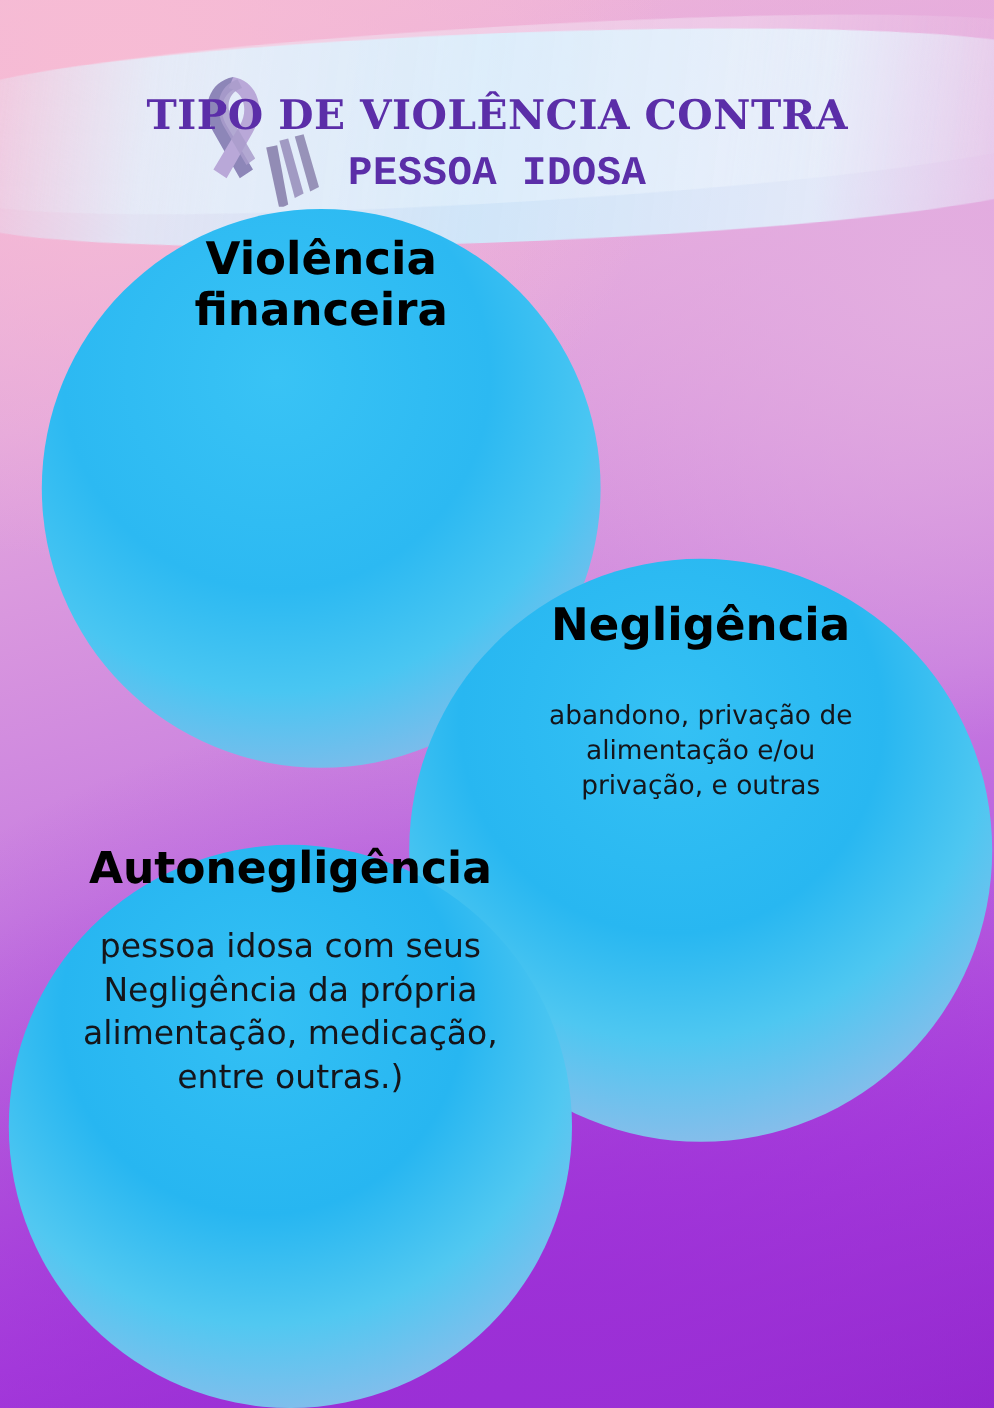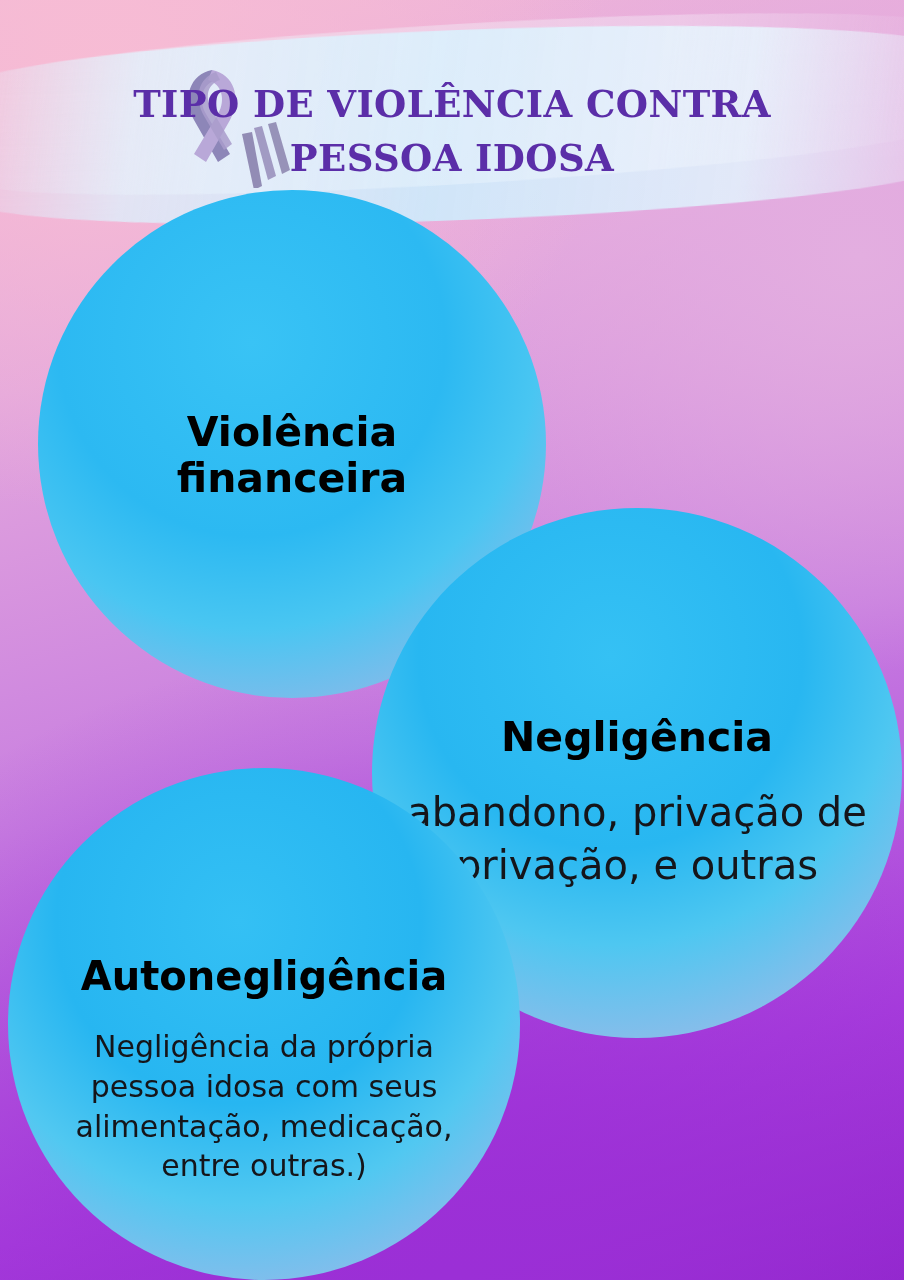--- a/index.html
+++ b/index.html
@@ -61,31 +61,31 @@
     top: 78px;
     text-align: center;
     font-family: "DejaVu Serif", serif;
     font-weight: bold;
     color: #5b2ea8;
     font-size: 37px;
     letter-spacing: 0.4px;
     line-height: 1.45;
     padding: 0 32px;
   }
-  .title .l2 { display: block; }
+  .title .l2 { display: block; font-family: Liberation Mono, monospace; }
 
   
   .bubble {
     position: absolute;
     border-radius: 50%;
     text-align: center;
     color: #0d0d0d;
     display: flex;
     flex-direction: column;
-    justify-content: center;
+    justify-content: flex-start;
     align-items: center;
   }
   .bubble .b-title {
     font-weight: bold;
     line-height: 1.13;
     color: #000;
   }
   .bubble .b-body {
     line-height: 1.32;
     color: #15151a;
@@ -109,37 +109,36 @@
 
   #bubble-negligencia {
     left: 372px;
     top: 508px;
     width: 530px;
     height: 530px;
     background: radial-gradient(circle at 45% 28%, #35c1f4 0%, #28b7f1 40%, #4ec7f1 60%, #93bbe9 85%, #bdb6e7 100%);
   }
   #bubble-negligencia .b-title {
     font-size: 41px;
-    margin-top: 60px;
+    margin-top: 37px;
   }
   #bubble-negligencia .b-body {
-    font-size: 40px;
-    margin-top: 26px;
+    font-size: 24px;
+    margin-top: 44px;
   }
 
   #bubble-autonegligencia {
     left: 8px;
     top: 768px;
     width: 512px;
     height: 512px;
     background: radial-gradient(circle at 45% 30%, #34c0f4 0%, #27b6f1 40%, #51c8f1 62%, #92baea 86%, #c0b8e8 100%);
   }
   #bubble-autonegligencia .b-title {
     font-size: 40px;
-    margin-top: 92px;
   }
   #bubble-autonegligencia .b-body {
     font-size: 30px;
     margin-top: 28px;
   }
 
   .nowrap-pad { padding: 0 14px; }
 </style>
 </head>
 <body>
@@ -169,29 +168,30 @@
       <div>financeira</div>
     </div>
   </div>
 
   <div class="bubble" id="bubble-negligencia">
     <div class="b-title">
       <div>Negligência</div>
     </div>
     <div class="b-body nowrap-pad">
       <div>abandono, privação de</div>
+      <div>alimentação e/ou</div>
       <div>privação, e outras</div>
     </div>
   </div>
 
   <div class="bubble" id="bubble-autonegligencia">
     <div class="b-title">
       <div>Autonegligência</div>
     </div>
     <div class="b-body nowrap-pad">
+      <div>pessoa idosa com seus</div>
       <div>Negligência da própria</div>
-      <div>pessoa idosa com seus</div>
       <div>alimentação, medicação,</div>
       <div>entre outras.)</div>
     </div>
   </div>
 
 </div>
 
 </body></html>

